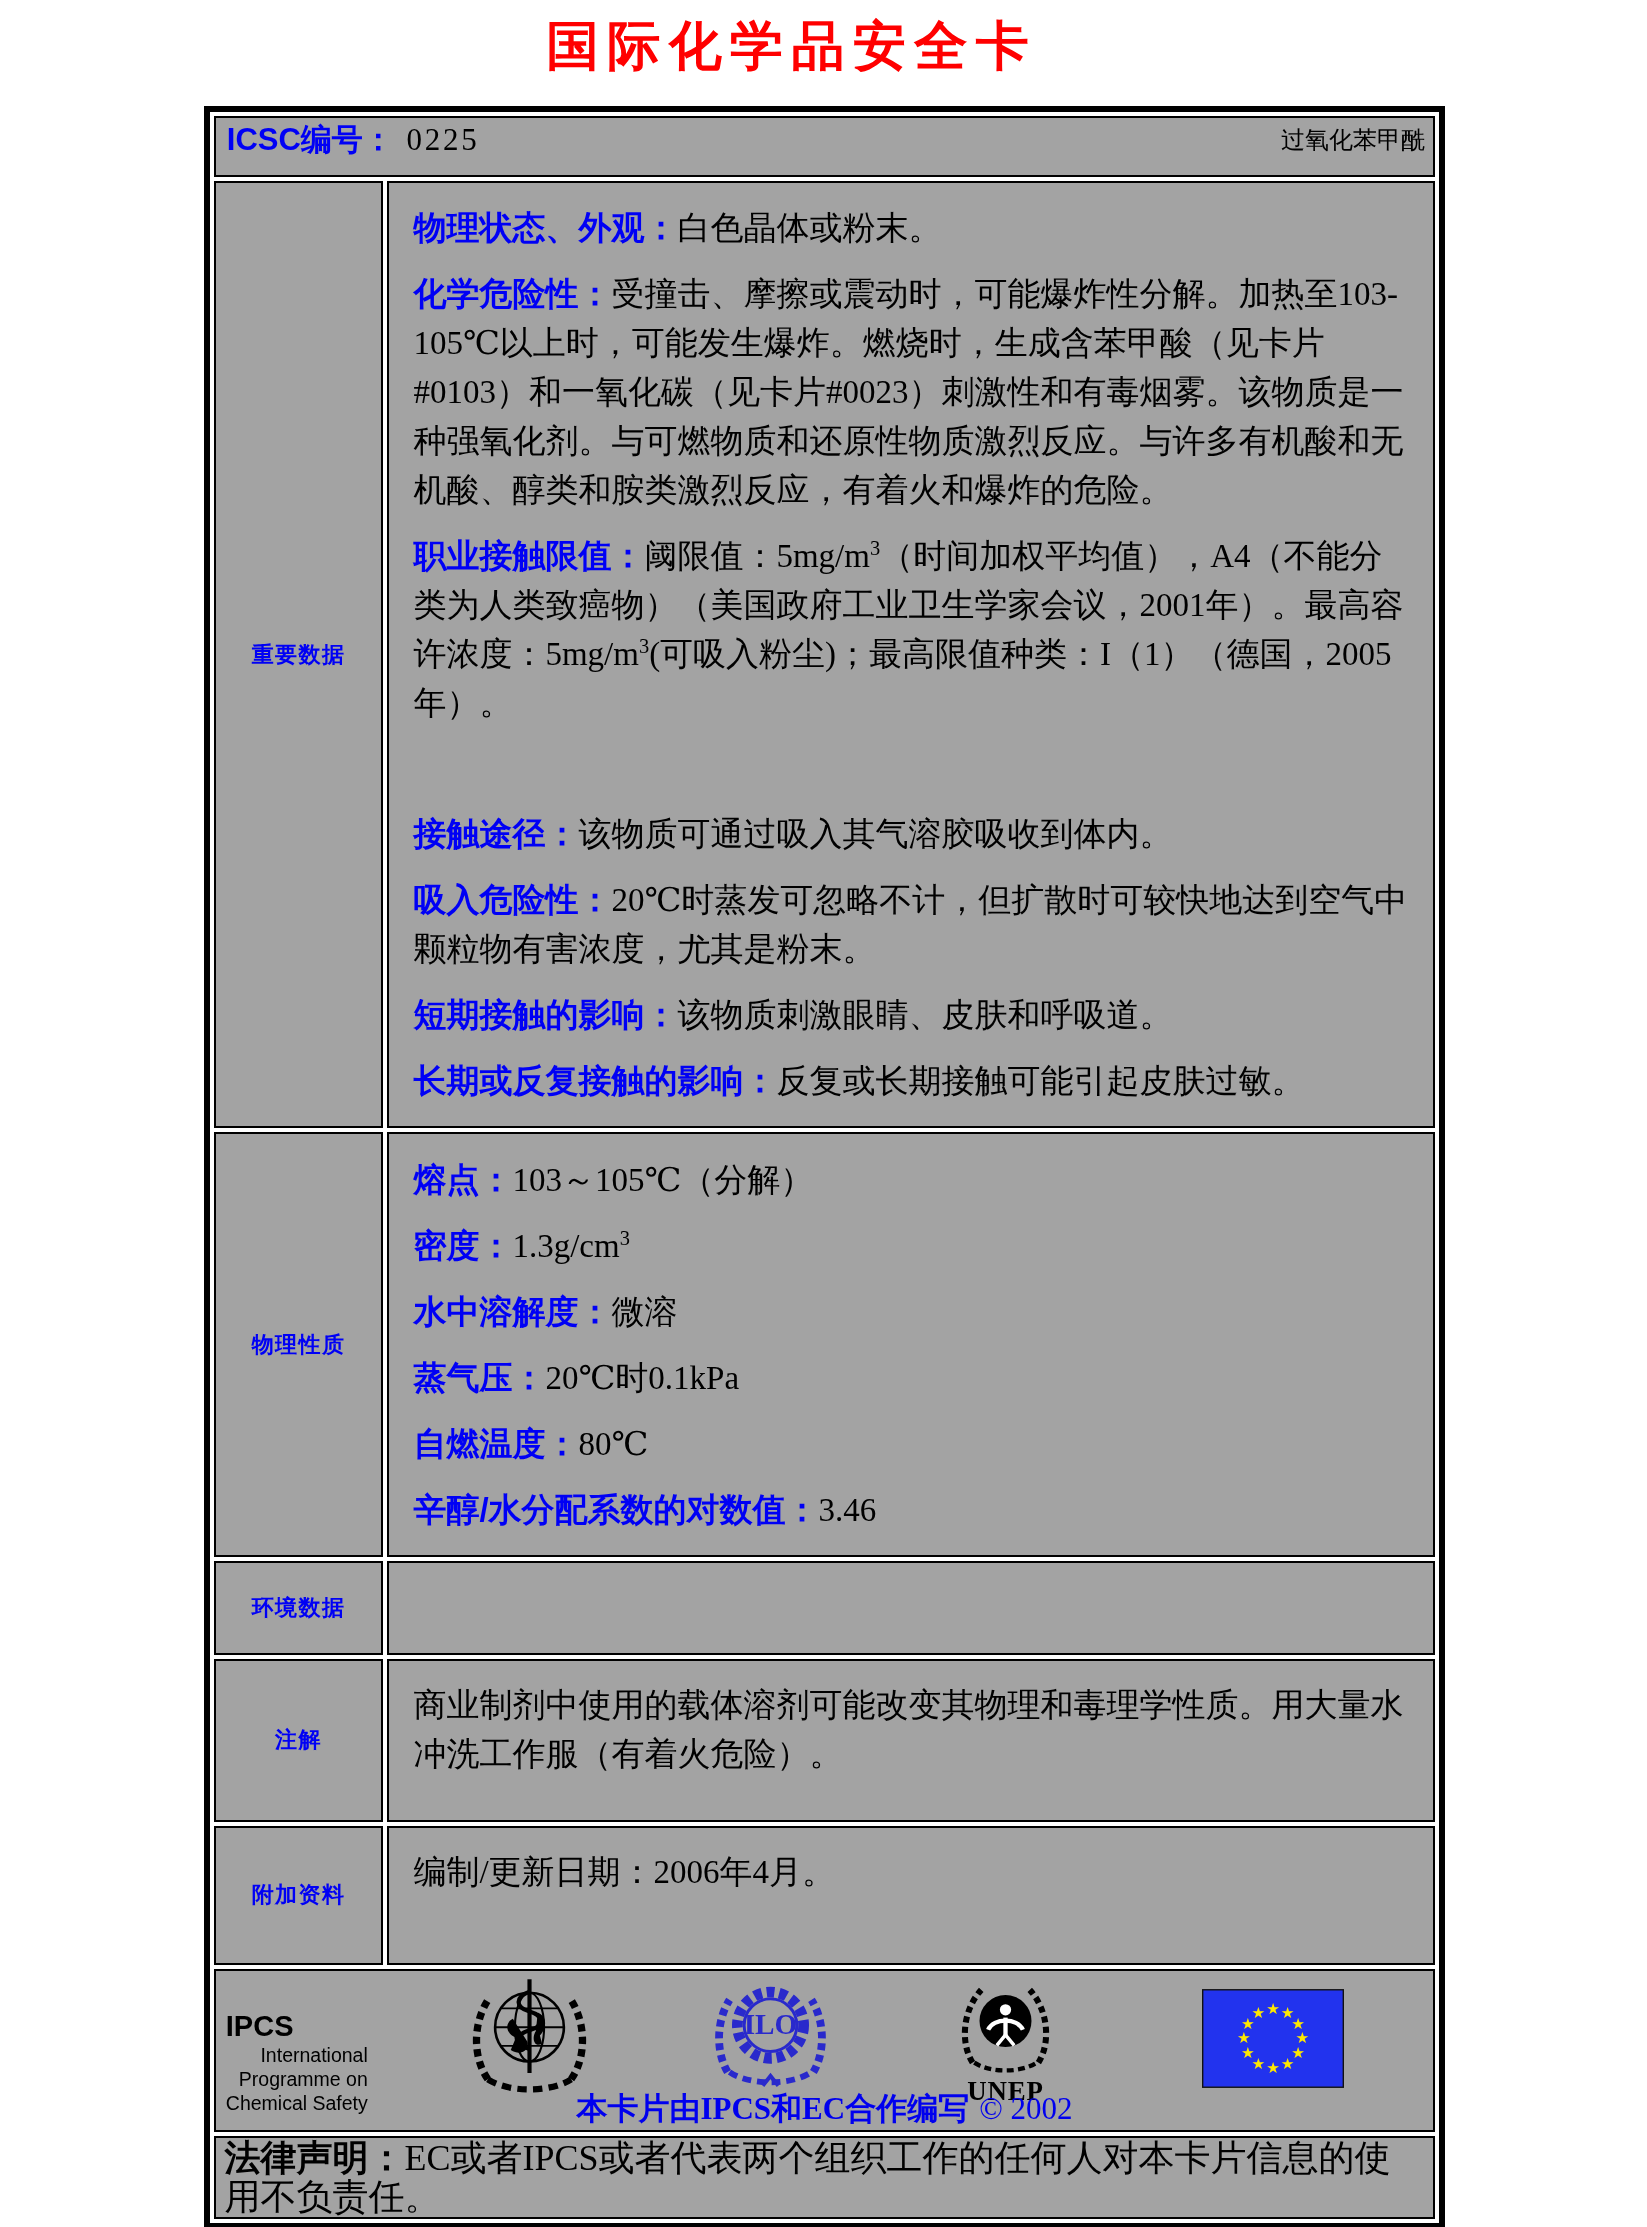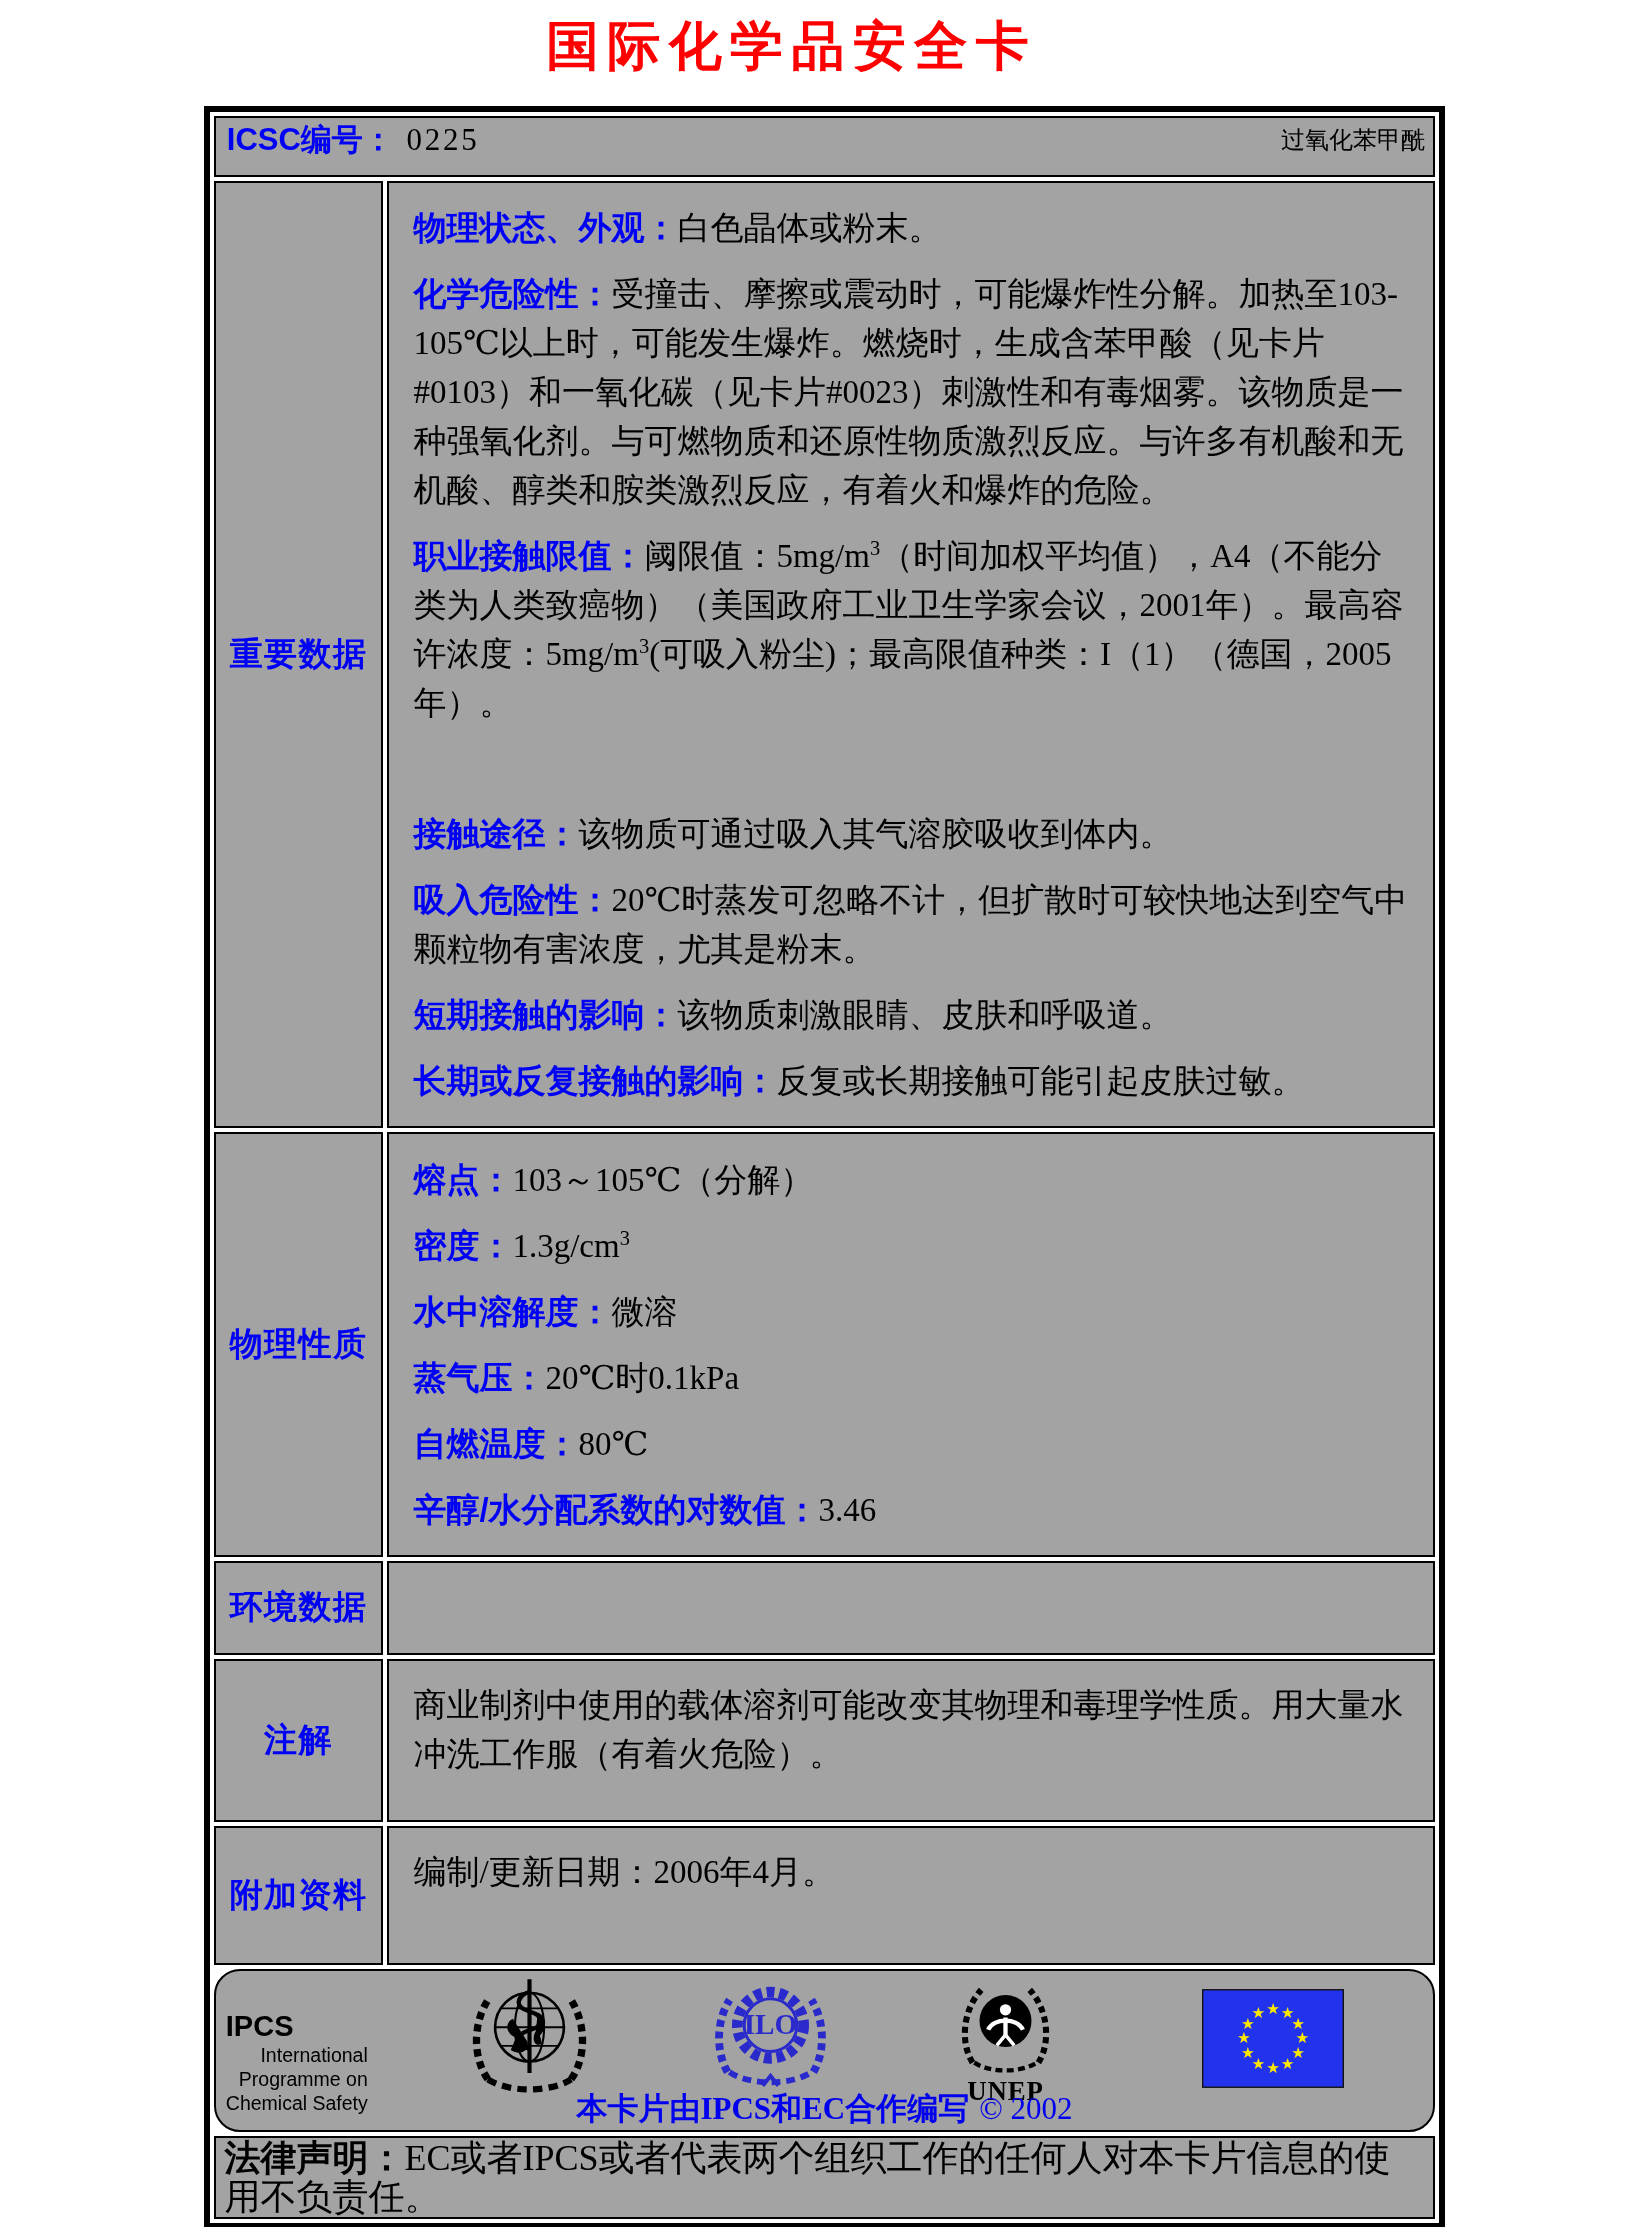--- a/index.html
+++ b/index.html
@@ -22,34 +22,34 @@
   .head-inner{
     display:flex;justify-content:space-between;align-items:center;
     padding:0 7px 0 9.8px;height:100%;
   }
   .head-left{font-size:31px;white-space:nowrap;}
   .head-left .num{margin-left:12.5px;letter-spacing:2.8px;}
   .head-right{font-size:24px;white-space:nowrap;}
   .label-cell{vertical-align:middle;text-align:center;}
   .row-label{
     font-family:"Liberation Sans","DejaVu Sans",sans-serif;
-    font-weight:bold;color:#0000F5;font-size:33px;letter-spacing:1.4px;
+    font-weight:bold;color:#0000F5;font-size:22px;letter-spacing:1.4px;
   }
   .content-cell{padding:4.2px 8.4px 4.2px 8.4px;}
   .content-cell p{margin:16px;font-size:33px;line-height:49px;}
   .lbl{
     font-family:"Liberation Sans","DejaVu Sans",sans-serif;
     font-weight:bold;color:#0000F5;
   }
   .gap-line{height:49px;}
   sup{font-size:0.62em;line-height:0;}
   .legal-cell{vertical-align:middle;padding:0 7px 0 8.4px;}
   .legal-cell p{margin:0;font-size:36px;line-height:39px;}
   .legal-lbl{font-family:"Liberation Sans","DejaVu Sans",sans-serif;font-weight:bold;color:#000;}
-  .logos-cell{position:relative;padding:0;border-radius:26px;}
+  .logos-cell{position:relative;padding:0;}
   .ipcs-block{
     position:absolute;left:9.8px;top:39px;
     font-family:"Liberation Sans","DejaVu Sans",sans-serif;color:#000;
   }
   .ipcs-abbr{font-size:29px;font-weight:bold;line-height:33px;}
   .ipcs-line{font-size:19.5px;line-height:24px;text-align:right;}
   .logo{position:absolute;}
   .logo-who{left:251px;top:4.2px;}
   .logo-ilo{left:496px;top:7px;}
   .logo-unep{left:737px;top:5.6px;}

